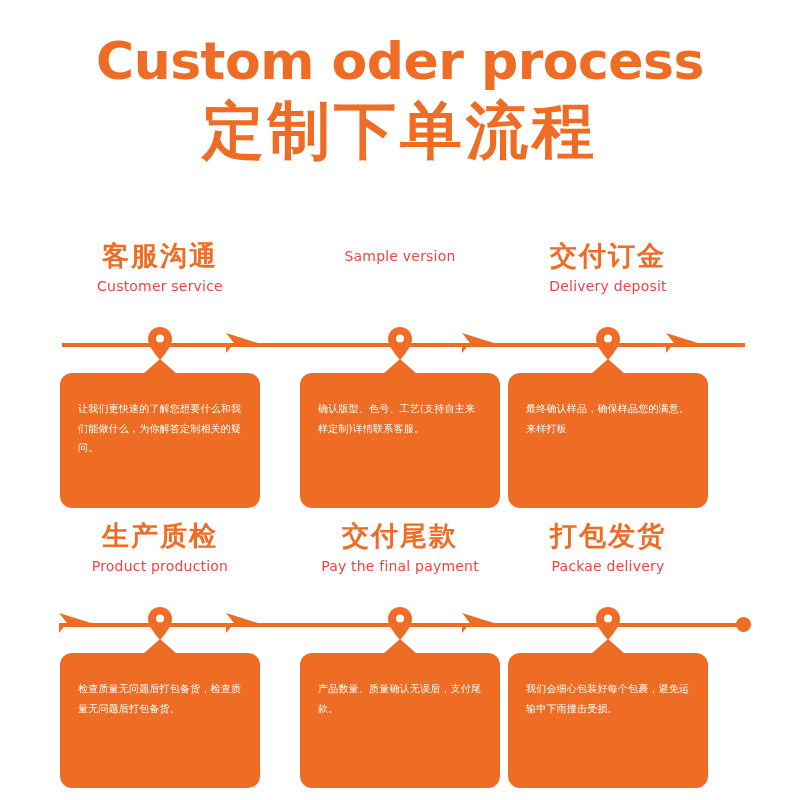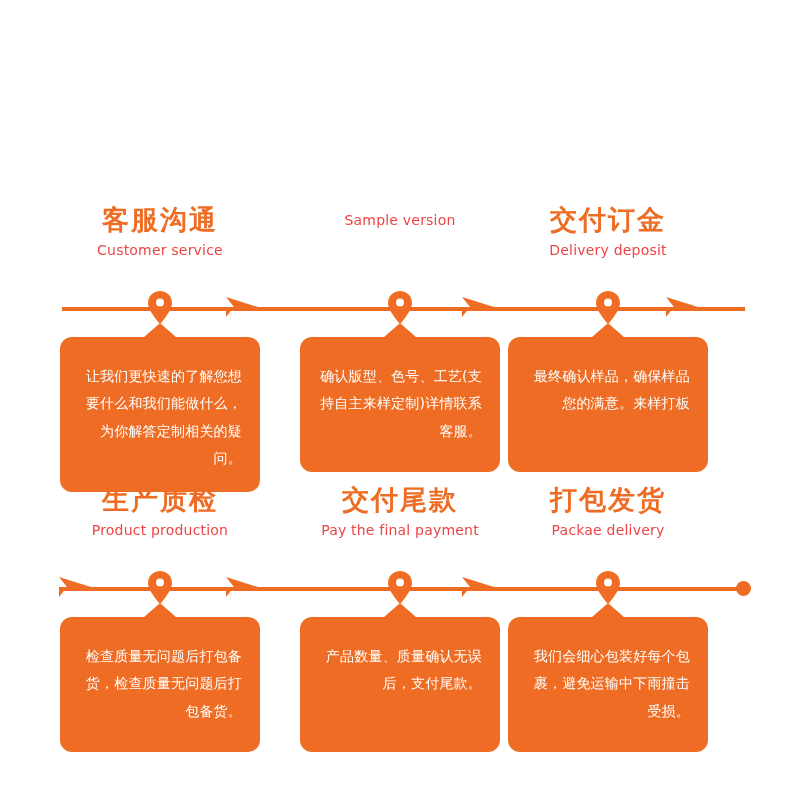--- a/index.html
+++ b/index.html
@@ -48,20 +48,21 @@
     font-family: "DejaVu Sans", "Liberation Sans", sans-serif;
     white-space: nowrap;
   }
 
   
   .row {
     position: absolute;
     left: 0;
     width: 728px;
     height: 280px;
+    margin-top: 36px;
   }
   .row-1 { top: 205px; }
   .row-2 { top: 485px; }
 
   
   .axis {
     position: absolute;
     left: 62px;
     top: 100px;
     width: 683px;
@@ -151,33 +152,36 @@
     position: absolute;
     left: 50%;
     margin-left: -17px;
     top: -14px;
     width: 34px;
     height: 15px;
   }
   .card-notch svg { display: block; width: 34px; height: 15px; }
   .card-text {
     color: #ffffff;
-    font-size: 14px;
+    font-size: 10px;
     line-height: 1.95;
     letter-spacing: 0.2px;
     font-family: "DejaVu Sans", "Liberation Sans", sans-serif;
     word-break: break-all;
-    text-align: right;
   }
 </style>
 </head>
 <body>
 
 <div id="page">
 
+  <div class="title-block">
+    <div class="title-en">Custom oder process</div>
+    <div class="title-cn">定制下单流程</div>
+  </div>
 
   <div class="row row-1">
 
     <div class="axis">
       <div class="axis-line"></div>
 
       <div class="axis-arrow" style="left:164px;">
         <svg viewBox="0 0 32 20" xmlns="http://www.w3.org/2000/svg">
           <path d="M0 10 L32 10 L0 0 L8 10 L0 20 Z" fill="#EE6C23"></path>
         </svg>

